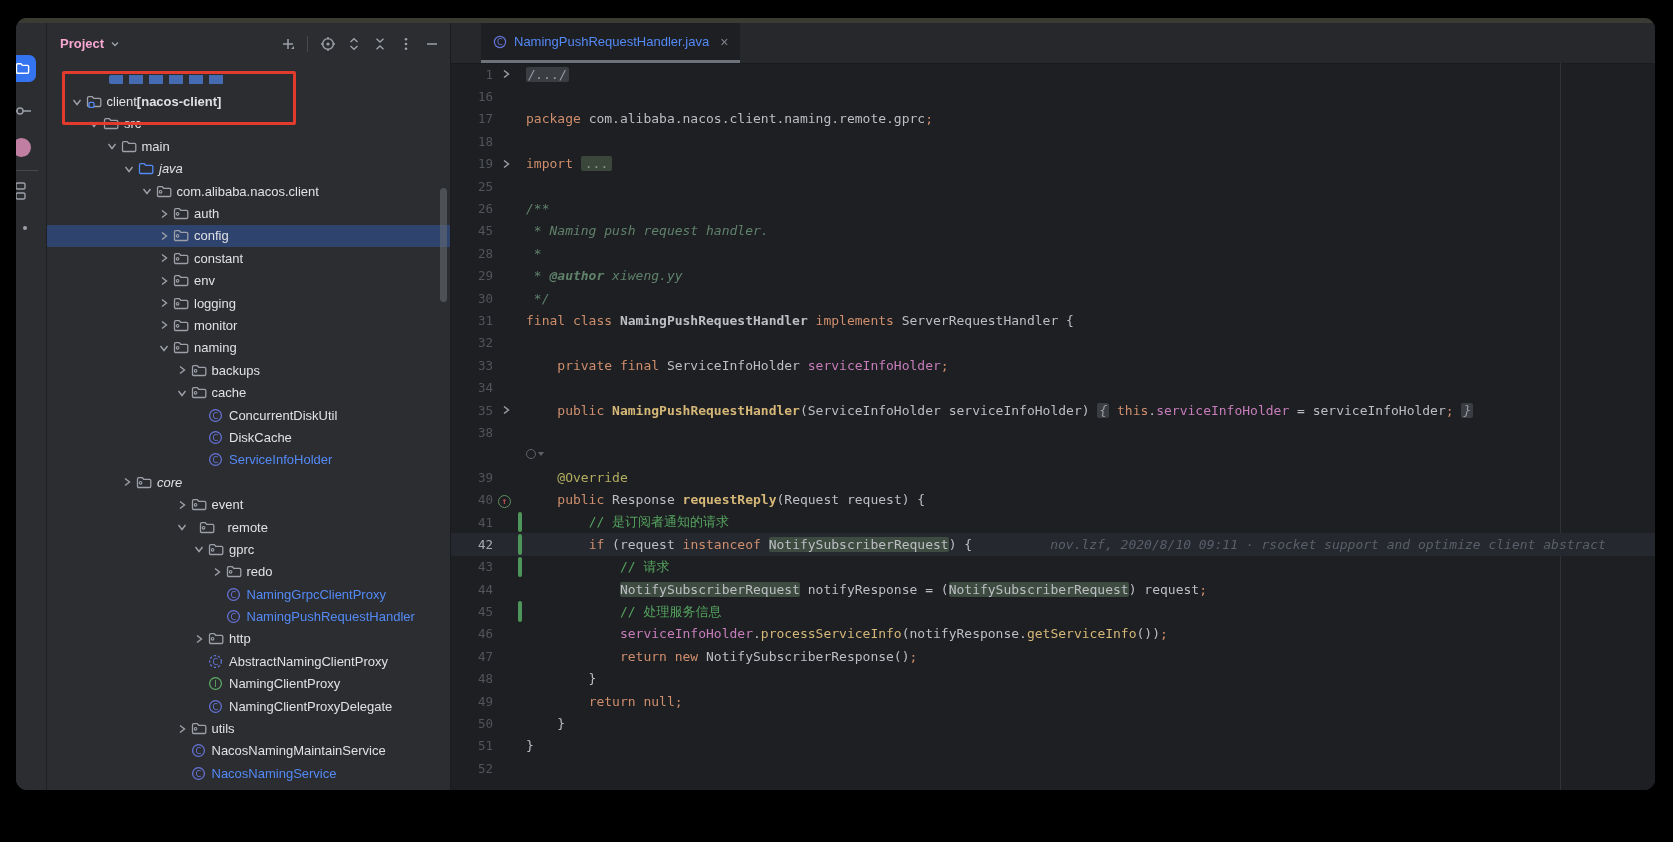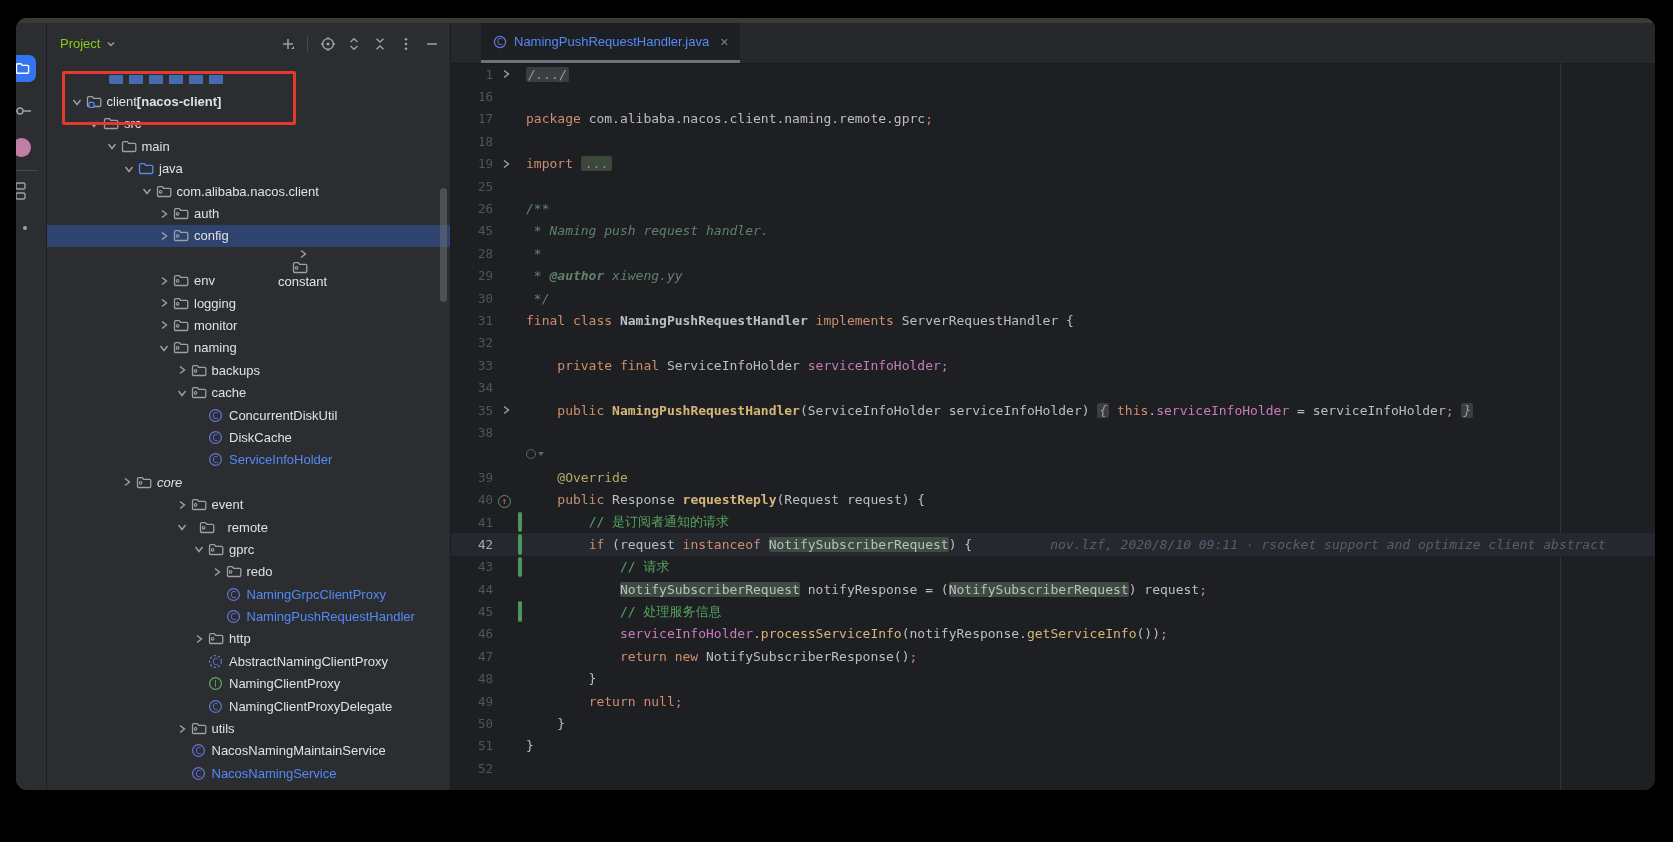--- a/index.html
+++ b/index.html
@@ -15,21 +15,21 @@
   .stripe .sicon{position:absolute;left:-7px;}
   .sq-active{width:27px;height:27px;border-radius:7px;background:#3574F0;display:flex;align-items:center;justify-content:center;}
   .pink-dot{width:19px;height:19px;border-radius:50%;background:#C07FA2;margin-left:3px;}
   .sep-line{position:absolute;left:0;width:22px;height:1px;background:#46484D;}
   .tiny-dot{width:4px;height:4px;border-radius:50%;background:#9DA0A8;margin-left:14px;}
 
   
   .panel{position:absolute;left:30px;top:5px;width:404px;bottom:0;background:#2B2D30;z-index:3;
          border-right:1px solid #1A1B1E;}
   .panel-header{height:41px;display:flex;align-items:center;padding:0 10px 0 14px;}
-  .panel-title{font-size:13px;font-weight:normal;color:#84cc16;margin-right:4px;}
+  .panel-title{font-size:13px;font-weight:bold;color:#f9a8d4;margin-right:4px;}
   .ph-icons{margin-left:auto;display:flex;align-items:center;gap:9px;}
   .ph-icons .tico{width:17px;height:17px;display:flex;align-items:center;justify-content:center;border-radius:4px;}
   .vsep{width:1px;height:16px;background:#46484D;margin:0 2px;}
 
   .tree{position:absolute;top:45px;left:0;right:0;bottom:0;overflow:hidden;}
   .trow{height:22.4px;display:flex;align-items:center;font-size:13px;color:#DFE1E5;white-space:nowrap;}
   .trow.selected{background:#2E436E;}
   .trow .chev-slot{width:18px;flex:none;display:flex;align-items:center;justify-content:center;}
   .trow .ticon{width:21px;flex:none;display:flex;align-items:center;justify-content:flex-start;}
   .trow .tlabel{color:#DFE1E5;}
@@ -196,21 +196,21 @@
               <path d="M5 3.5 L9.5 7 L5 10.5" fill="none" stroke="#9DA0A8" stroke-width="1.4"></path>
             </svg>
           </span>
           <span class="ticon">
             <svg width="16" height="13" viewBox="0 0 16 13">
               <path d="M1.5 3 Q1.5 1.6 2.9 1.6 H6.2 L7.7 3.3 H13.5 Q14.8 3.3 14.8 4.6 V10.2 Q14.8 11.5 13.5 11.5 H2.9 Q1.5 11.5 1.5 10.2 Z" fill="none" stroke="#9DA0A8" stroke-width="1.3"></path>
             </svg>
           </span>
           <span class="tlabel">main</span>
         </div>
-        <div class="trow" style="padding-left: 74px;">
+        <div class="trow" style="padding-left: 74px; font-style: italic;">
           <span class="chev-slot">
             <svg width="14" height="14" viewBox="0 0 14 14" style="transform:rotate(90deg);">
               <path d="M5 3.5 L9.5 7 L5 10.5" fill="none" stroke="#9DA0A8" stroke-width="1.4"></path>
             </svg>
           </span>
           <span class="ticon">
             <svg width="16" height="13" viewBox="0 0 16 13">
               <path d="M1.5 3 Q1.5 1.6 2.9 1.6 H6.2 L7.7 3.3 H13.5 Q14.8 3.3 14.8 4.6 V10.2 Q14.8 11.5 13.5 11.5 H2.9 Q1.5 11.5 1.5 10.2 Z" fill="none" stroke="#548AF7" stroke-width="1.3"></path>
             </svg>
           </span>
@@ -251,21 +251,21 @@
             </svg>
           </span>
           <span class="ticon">
             <svg width="16" height="13" viewBox="0 0 16 13">
               <path d="M1.5 3 Q1.5 1.6 2.9 1.6 H6.2 L7.7 3.3 H13.5 Q14.8 3.3 14.8 4.6 V10.2 Q14.8 11.5 13.5 11.5 H2.9 Q1.5 11.5 1.5 10.2 Z" fill="none" stroke="#9DA0A8" stroke-width="1.3"></path>
               <circle cx="4.6" cy="6.8" r="1.3" fill="none" stroke="#9DA0A8" stroke-width="1.1"></circle>
             </svg>
           </span>
           <span class="tlabel">config</span>
         </div>
-        <div class="trow" style="padding-left: 109px; flex-direction: column;">
+        <div class="trow" style="padding-left: 109px;">
           <span class="chev-slot">
             <svg width="14" height="14" viewBox="0 0 14 14" style="">
               <path d="M5 3.5 L9.5 7 L5 10.5" fill="none" stroke="#9DA0A8" stroke-width="1.4"></path>
             </svg>
           </span>
           <span class="ticon">
             <svg width="16" height="13" viewBox="0 0 16 13">
               <path d="M1.5 3 Q1.5 1.6 2.9 1.6 H6.2 L7.7 3.3 H13.5 Q14.8 3.3 14.8 4.6 V10.2 Q14.8 11.5 13.5 11.5 H2.9 Q1.5 11.5 1.5 10.2 Z" fill="none" stroke="#9DA0A8" stroke-width="1.3"></path>
               <circle cx="4.6" cy="6.8" r="1.3" fill="none" stroke="#9DA0A8" stroke-width="1.1"></circle>
             </svg>

